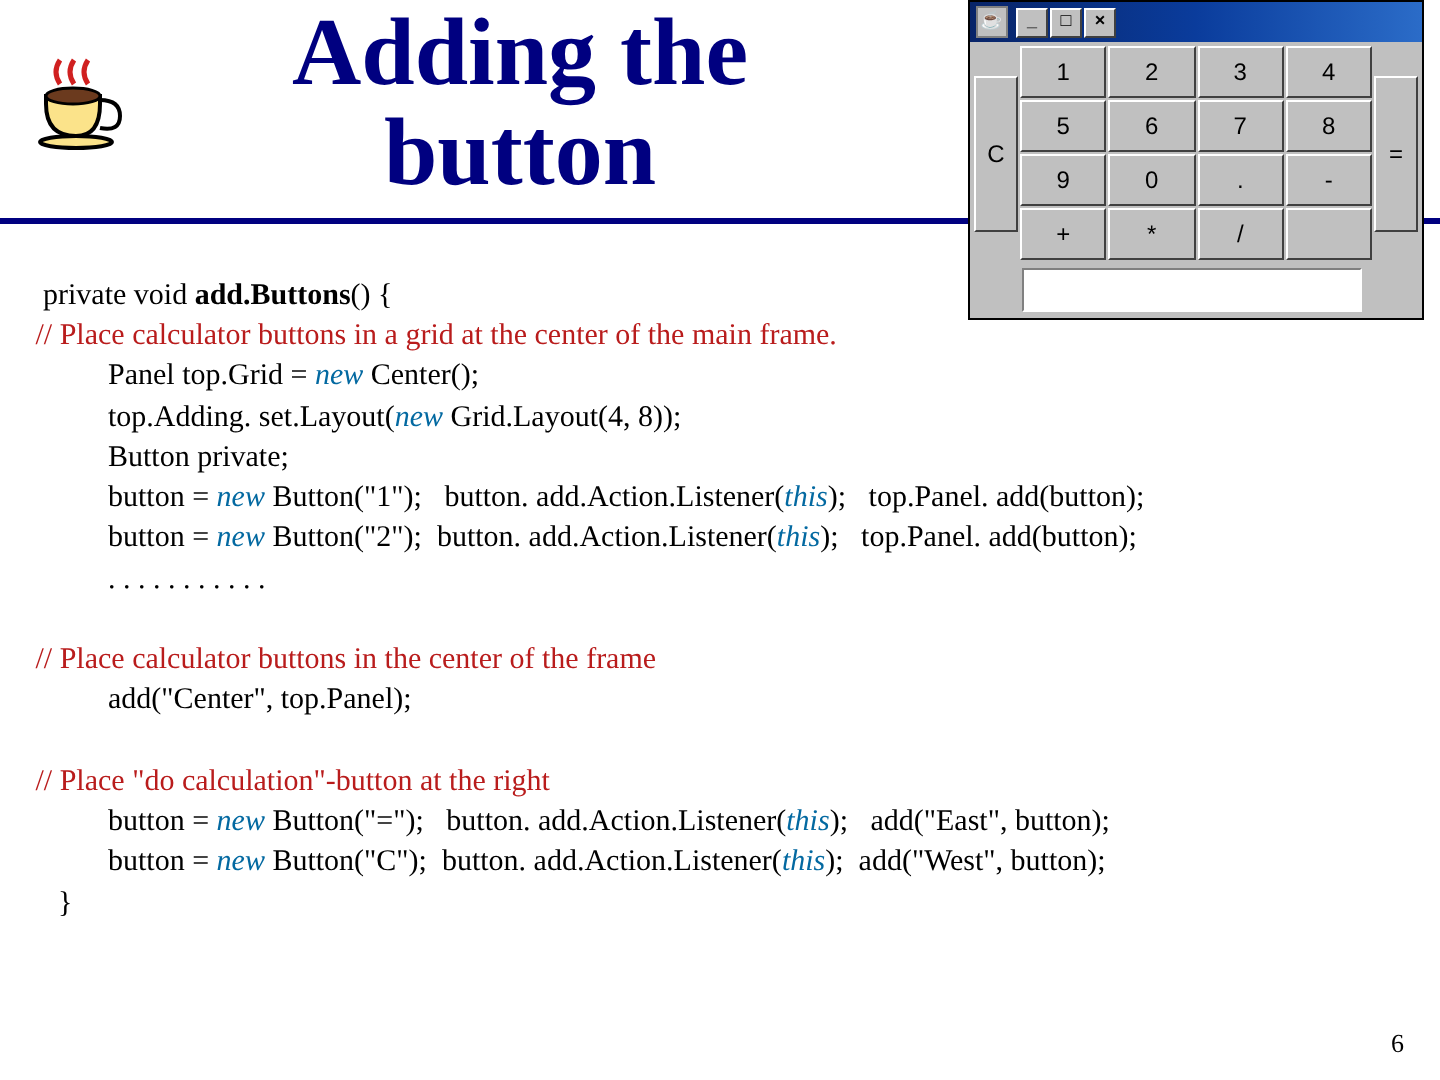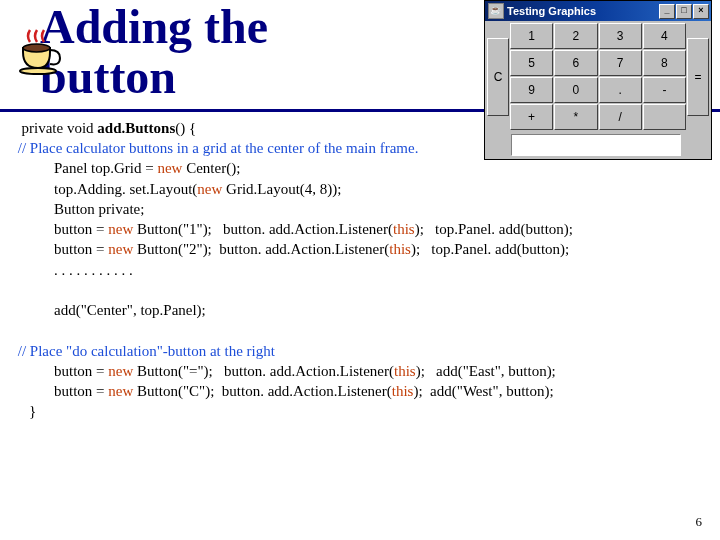--- a/index.html
+++ b/index.html
@@ -21,21 +21,21 @@
     position: absolute;
     left: 8px;
     top: 22px;
     width: 58px;
     height: 58px;
   }
   .title {
     font-size: 48px;
     font-weight: bold;
     color: #000080;
-    text-align: left;
+    text-align: center;
     line-height: 1.05;
     padding: 2px 0;
     margin-left: 40px;
     margin-right: 240px;
   }
   .calc-window {
     position: absolute;
     right: 8px;
     top: 0;
     width: 226px;
@@ -141,24 +141,25 @@
     border-right: 1px solid #fff;
     border-bottom: 1px solid #fff;
     width: 168px;
   }
   .code-area {
     padding: 6px 14px 0 14px;
     font-family: "Times New Roman", serif;
     font-size: 15px;
     line-height: 1.35;
     color: #000;
+    margin-top: 20px;
   }
   .code-line { white-space: pre; }
-  .kw { color: #c2410c; }
-  .cm { color: #1d4ed8; }
+  .kw { color: #0369a1; font-style: italic; }
+  .cm { color: #b91c1c; }
   .bold { font-weight: bold; }
   .indent1 { padding-left: 40px; }
   .page-num {
     position: absolute;
     right: 18px;
     bottom: 10px;
     font-size: 13px;
     color: #000;
   }
 </style>
@@ -179,21 +180,20 @@
   </div>
   <div class="title">
     <span>Adding the</span><br>
     <span>button</span>
   </div>
 </div>
 
 <div class="calc-window">
   <div class="calc-titlebar">
     <div class="sysicon">☕</div>
-    <div class="ttl">Testing Graphics</div>
     <div class="winbtn">_</div>
     <div class="winbtn">□</div>
     <div class="winbtn">×</div>
   </div>
   <div class="calc-body">
     <div class="calc-side">
       <div class="calc-side-btn">C</div>
     </div>
     <div class="calc-grid">
       <div class="calc-btn">1</div>
@@ -225,20 +225,21 @@
 <div class="code-area">
   <div class="code-line"><span>  private void </span><span class="bold">add.Buttons</span><span>() {</span></div>
   <div class="code-line cm"> // Place calculator buttons in a grid at the center of the main frame.</div>
   <div class="code-line indent1"><span>Panel top.Grid = </span><span class="kw">new</span><span> Center();</span></div>
   <div class="code-line indent1"><span>top.Adding. set.Layout(</span><span class="kw">new</span><span> Grid.Layout(4, 8));</span></div>
   <div class="code-line indent1">Button private;</div>
   <div class="code-line indent1"><span>button = </span><span class="kw">new</span><span> Button("1");   button. add.Action.Listener(</span><span class="kw">this</span><span>);   top.Panel. add(button);</span></div>
   <div class="code-line indent1"><span>button = </span><span class="kw">new</span><span> Button("2");  button. add.Action.Listener(</span><span class="kw">this</span><span>);   top.Panel. add(button);</span></div>
   <div class="code-line indent1">. . . . . . . . . . .</div>
   <div class="code-line">&nbsp;</div>
+  <div class="code-line cm"> // Place calculator buttons in the center of the frame</div>
   <div class="code-line indent1">add("Center", top.Panel);</div>
   <div class="code-line">&nbsp;</div>
   <div class="code-line cm"> // Place "do calculation"-button at the right</div>
   <div class="code-line indent1"><span>button = </span><span class="kw">new</span><span> Button("=");   button. add.Action.Listener(</span><span class="kw">this</span><span>);   add("East", button);</span></div>
   <div class="code-line indent1"><span>button = </span><span class="kw">new</span><span> Button("C");  button. add.Action.Listener(</span><span class="kw">this</span><span>);  add("West", button);</span></div>
   <div class="code-line">    }</div>
 </div>
 
 <div class="page-num">6</div>
 

